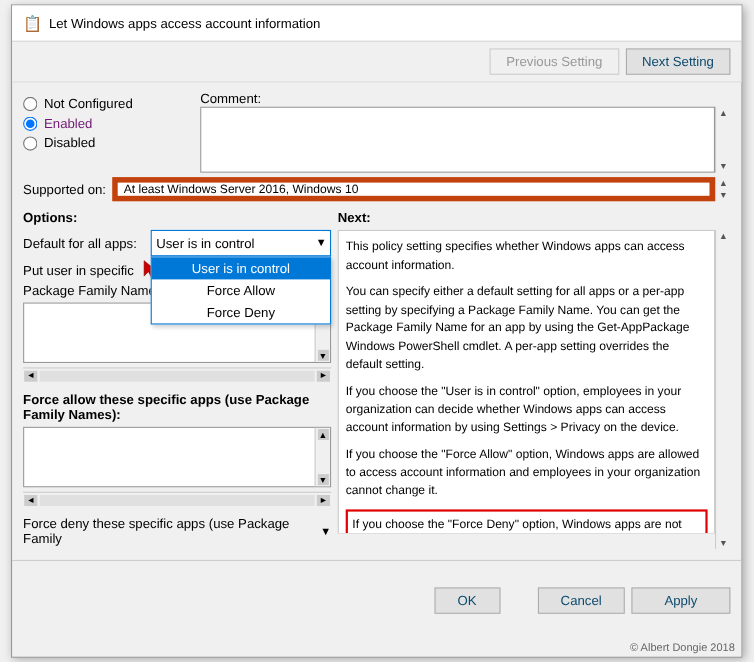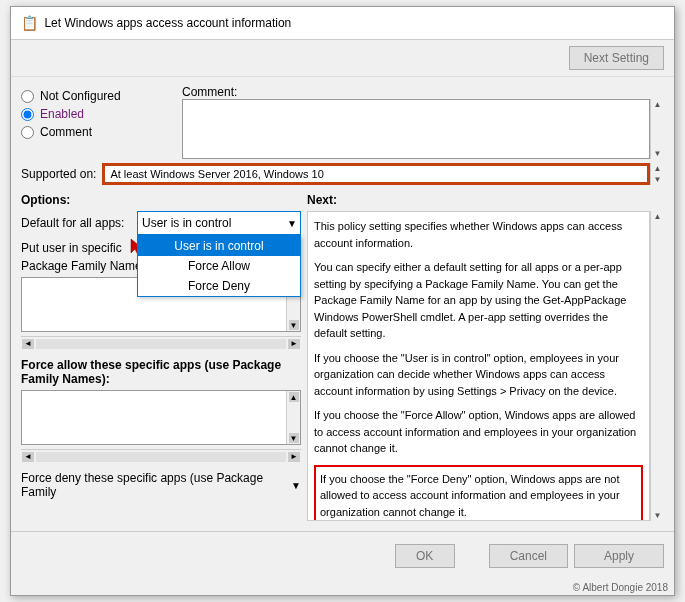--- a/index.html
+++ b/index.html
@@ -38,21 +38,21 @@
       background: #f0f0f0;
       border-bottom: 1px solid #ddd;
     }
     .btn {
       padding: 4px 14px;
       background: #e1e1e1;
       border: 1px solid #adadad;
       font-size: 12px;
       cursor: pointer;
       min-width: 90px;
-      color: #737373;
+      color: #0c4a6e;
     }
     .btn:disabled {
       color: #999;
       border-color: #ccc;
       background: #f0f0f0;
       cursor: default;
     }
     .btn-ok {
       min-width: 60px;
       padding: 4px 20px;
@@ -100,40 +100,40 @@
       gap: 6px;
       margin-bottom: 8px;
     }
     .supported-label {
       white-space: nowrap;
       font-size: 12px;
     }
     .supported-value {
       flex: 1;
       background: #fff;
-      border: 3px solid #c2410c;
+      border: 5px solid #c2410c;
       padding: 3px 5px;
       font-size: 11px;
       height: 22px;
       display: flex;
       align-items: center;
     }
     .options-panel {
       width: 280px;
       flex-shrink: 0;
     }
     .help-panel {
       flex: 1;
       border: 1px solid #ccc;
       background: #fff;
       padding: 6px;
       font-size: 11px;
       line-height: 1.5;
       overflow-y: auto;
-      height: 310px;
+      height: 276px;
       position: relative;
     }
     .options-label {
       font-weight: bold;
       margin-bottom: 6px;
       font-size: 12px;
     }
     .help-label {
       font-weight: bold;
       margin-bottom: 4px;
@@ -232,21 +232,21 @@
     .horiz-track {
       flex: 1;
       height: 10px;
       background: #e0e0e0;
       margin: 0 2px;
     }
     .bottom-buttons {
       display: flex;
       justify-content: flex-end;
       gap: 6px;
-      padding: 12px 10px;
+      padding: 24px 10px;
       border-top: 1px solid #ccc;
       margin-top: 4px;
     }
     .force-deny-highlight {
       border: 2px solid #e00000;
       padding: 4px;
       margin-top: 8px;
       font-size: 11px;
       line-height: 1.5;
     }
@@ -288,39 +288,40 @@
 <body>
 
 <div class="dialog">
 
   <div class="title-bar">
     <span style="font-size:14px;">📋</span>
     <span>Let Windows apps access account information</span>
   </div>
 
   <div class="top-buttons">
+    <button class="btn" disabled="">Previous Setting</button>
     <button class="btn">Next Setting</button>
   </div>
 
   <div class="content">
 
     <div style="display:flex; gap:10px; margin-bottom:4px;">
 
       <div class="radio-section" style="min-width:115px;">
         <div class="radio-row">
           <input type="radio" name="state" style="">
           <label>Not Configured</label>
         </div>
         <div class="radio-row">
           <input type="radio" name="state" checked="" style="">
           <label class="radio-enabled">Enabled</label>
         </div>
         <div class="radio-row">
           <input type="radio" name="state" style="">
-          <label>Comment</label>
+          <label>Disabled</label>
         </div>
       </div>
 
       <div style="flex:1; display:flex; flex-direction:column;padding-left:36px;">
         <div class="comment-label">Comment:</div>
         <div style="display:flex; flex:1;">
           <textarea class="comment-textarea" style=""></textarea>
           <div class="vscroll">
             <span class="vscroll-btn">▲</span>
             <span class="vscroll-btn">▼</span>

